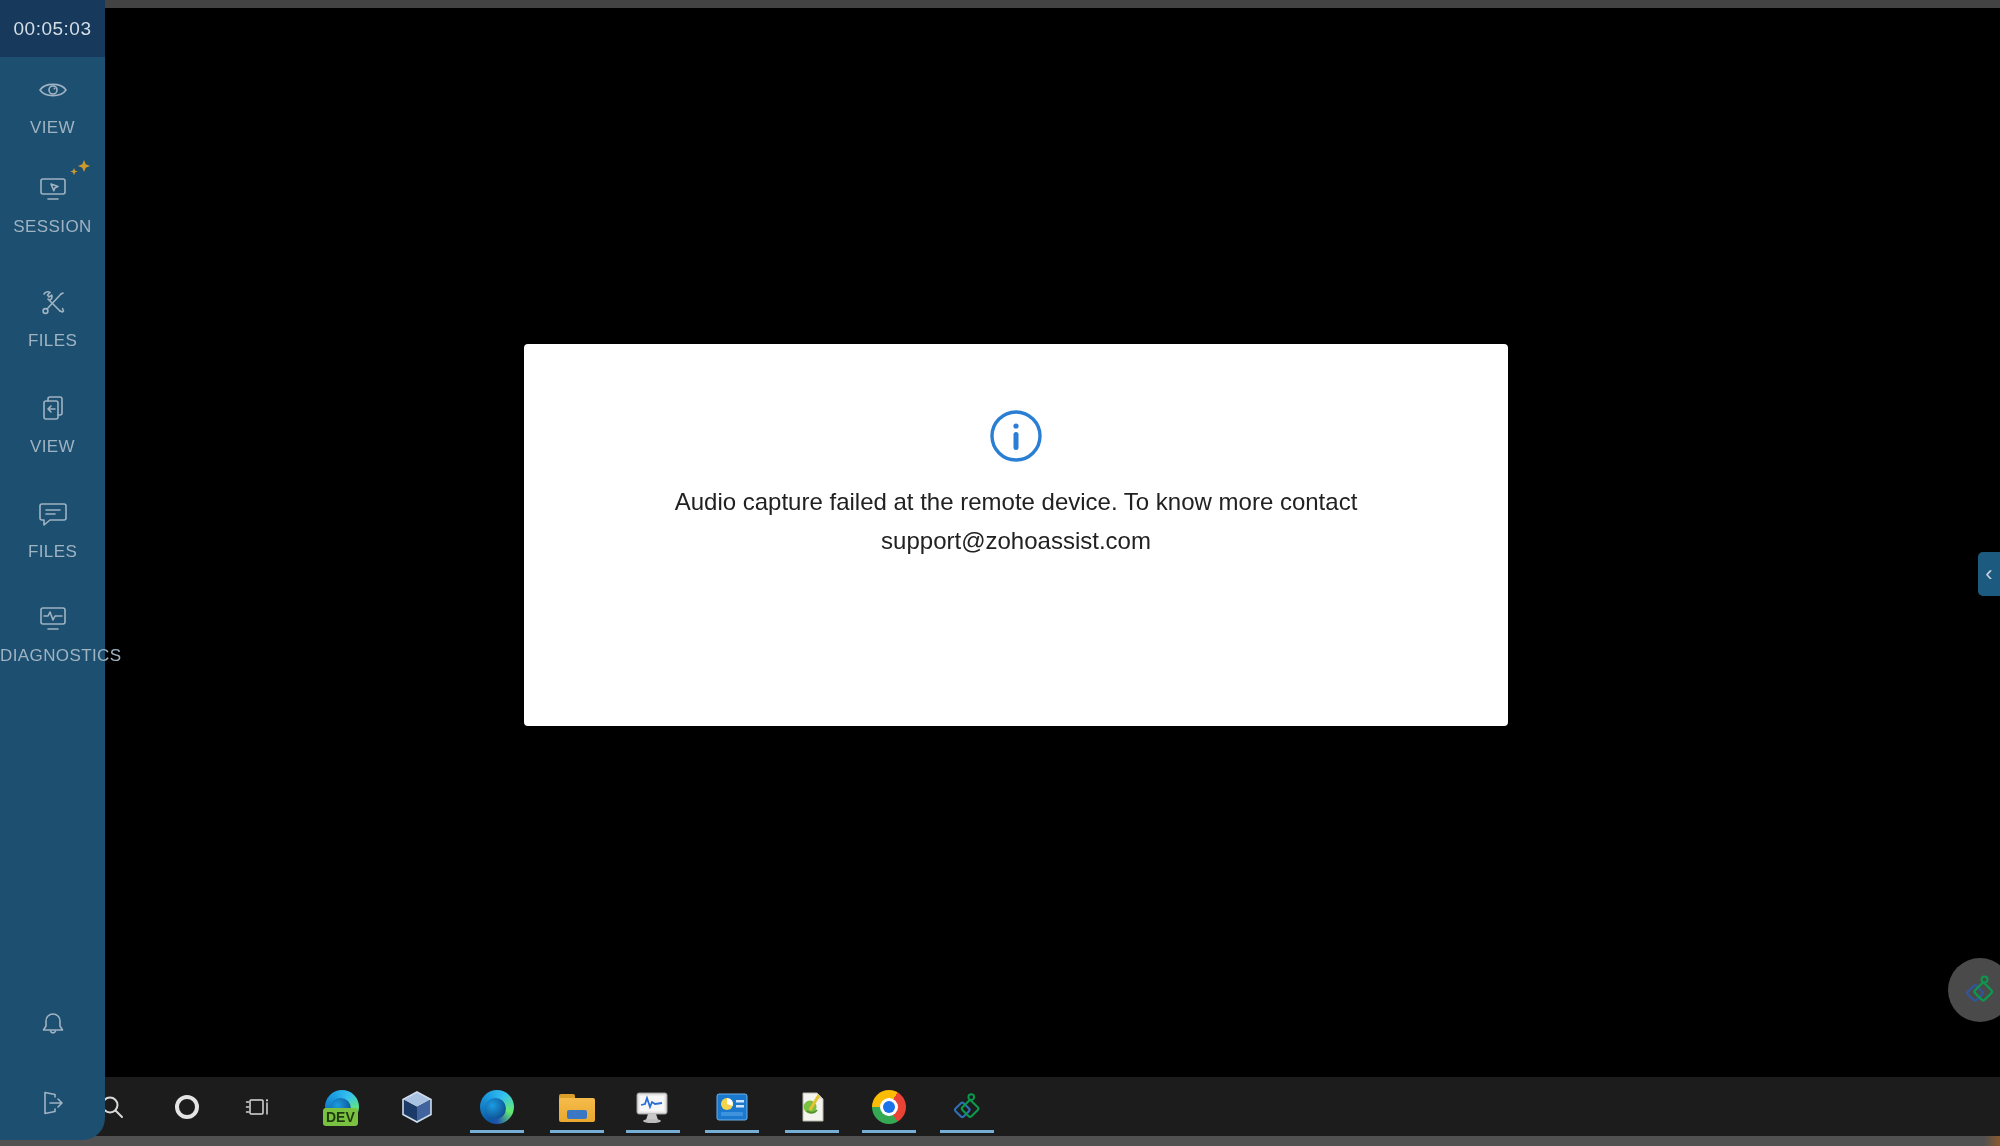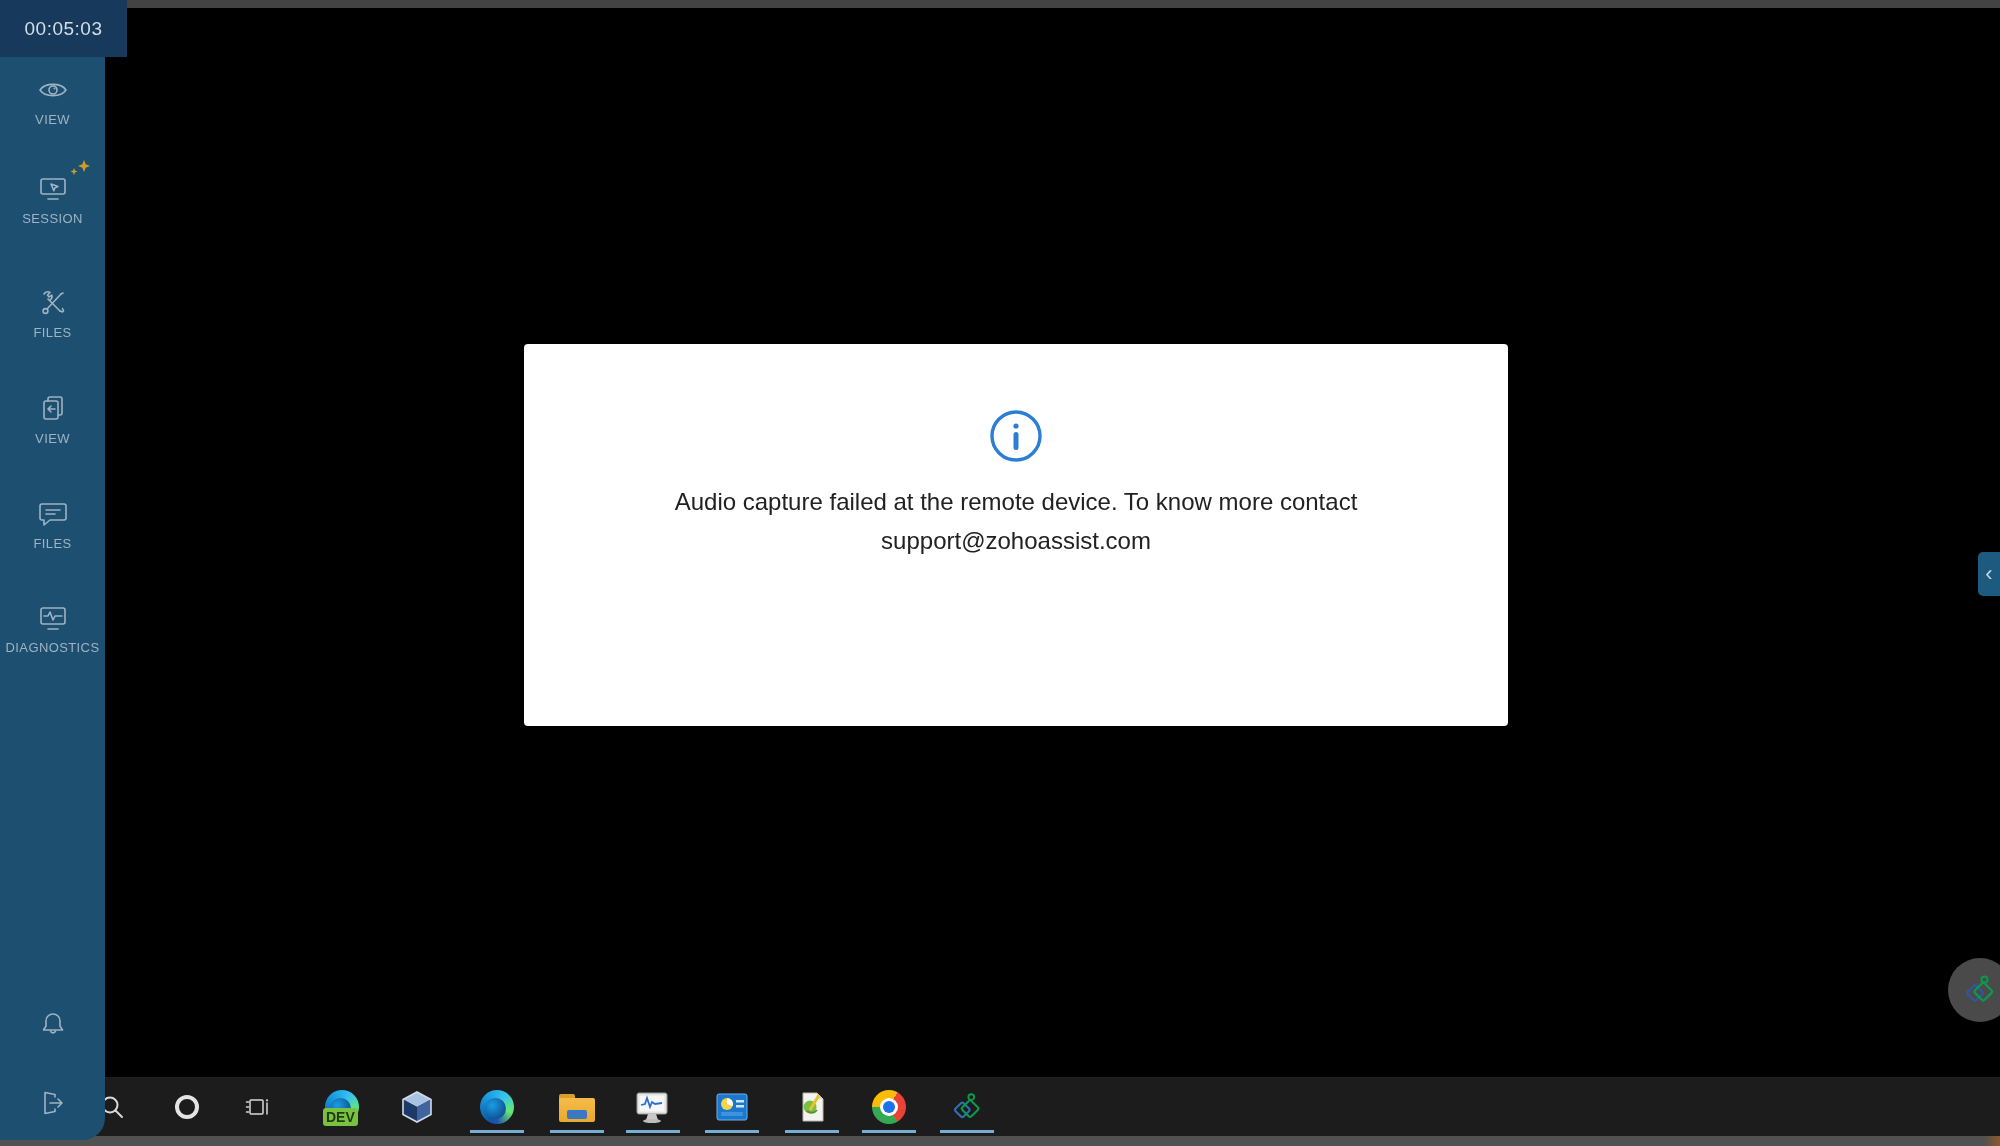--- a/index.html
+++ b/index.html
@@ -6,25 +6,25 @@
   html,body { width:2000px; height:1146px; overflow:hidden; background:#000; font-family:"Liberation Sans", sans-serif; }
   .abs { position:absolute; }
 
   
   #top-strip { left:0; top:0; width:2000px; height:8px; background:#434343; }
   #bottom-strip { left:0; top:1136px; width:2000px; height:10px; background:#515151; }
   #bottom-strip-corner { right:0; top:0; width:16px; height:10px; background:linear-gradient(90deg,#515151,#8a5a2c); }
 
   
   #sidebar { left:0; top:0; width:105px; height:1140px; background:#1d4f70; border-bottom-right-radius:22px; z-index:40; }
-  #timer-block { left:0; top:0; width:127px; height:57px; background:#16395c; display:flex; align-items:center; justify-content:center; }
+  #timer-block { left:0; top:0; width:105px; height:57px; background:#16395c; display:flex; align-items:center; justify-content:center; }
   #timer-block span { color:#d6dee5; font-size:19px; letter-spacing:.5px; }
   .side-item { left:0; width:105px; text-align:center; color:#9fb3c2; }
   .side-item .ic { height:34px; display:flex; align-items:center; justify-content:center; position:relative; }
-  .side-item .lbl { font-size:13px; letter-spacing:.4px; margin-top:5px; }
+  .side-item .lbl { font-size:17px; letter-spacing:.4px; margin-top:11px; }
   .side-item svg { stroke:#9fb3c2; fill:none; stroke-width:1.6; stroke-linecap:round; stroke-linejoin:round; }
   .sparkles { position:absolute; right:12px; top:-14px; }
   .side-foot { left:0; width:105px; display:flex; justify-content:center; }
   .side-foot svg { stroke:#9fb3c2; fill:none; stroke-width:1.6; stroke-linecap:round; stroke-linejoin:round; }
 
   
   #dialog { left:524px; top:344px; width:984px; height:382px; background:#ffffff; border-radius:4px;
             box-shadow:0 4px 30px rgba(0,0,0,.65); z-index:30; }
   #info-icon { position:absolute; left:50%; top:64px; transform:translateX(-50%); }
   #dialog-message { position:absolute; left:50%; top:138px; transform:translateX(-50%); width:780px;

